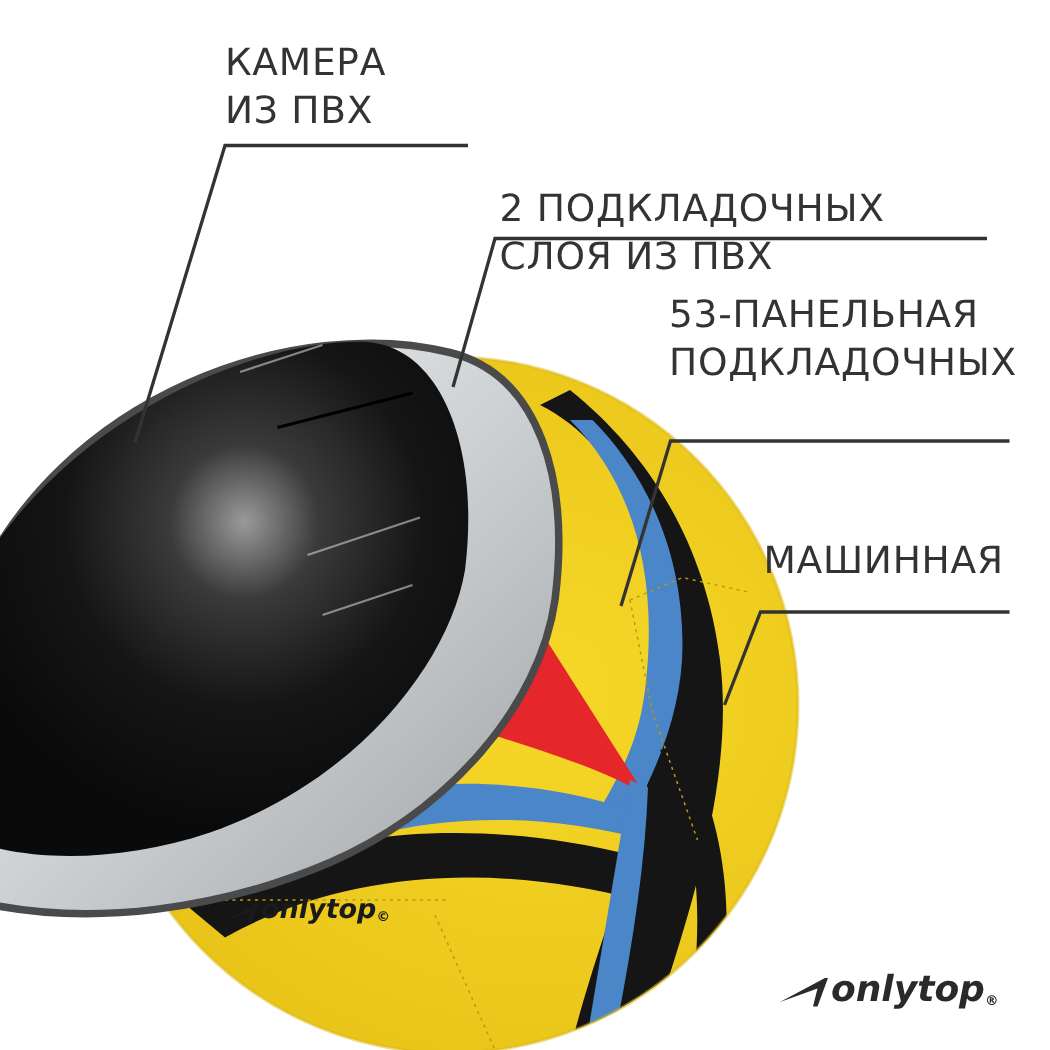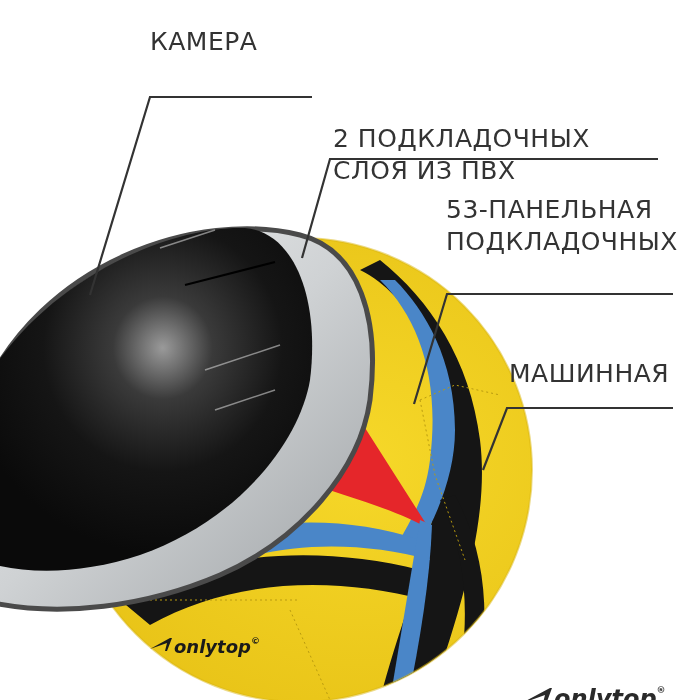--- a/index.html
+++ b/index.html
@@ -1,21 +1,21 @@
 <!DOCTYPE html>
 <html><head>
 <meta charset="utf-8">
 <style>
   html, body { margin:0; padding:0; background:#ffffff; }
   body { width:700px; height:700px; overflow:hidden; position:relative; font-family:"DejaVu Sans","Liberation Sans",sans-serif; }
   .stage { position:absolute; left:0; top:0; width:700px; height:604px; }
   svg.art { position:absolute; left:0; top:0; }
   .label { position:absolute; color:#333333; font-size:25px; line-height:32px; letter-spacing:0.5px; font-weight:500; white-space:nowrap; }
   .label span { display:block; }
-  .brand { position:absolute; display:flex; font-family:"DejaVu Sans", sans-serif; font-weight:bold; font-style:italic;margin-top:40px; }
+  .brand { position:absolute; display:flex; align-items:flex-end; font-family:"DejaVu Sans", sans-serif; font-weight:bold; font-style:italic; }
   .brand .arrow { display:inline-block; }
   .brand .reg { font-size:9px; font-style:normal; vertical-align:top; }
 </style>
 </head>
 <body>
 
 <div class="stage">
 
   <svg class="art" width="700" height="700" viewBox="0 0 700 700">
     <defs>
@@ -77,20 +77,21 @@
     <g stroke="#333333" stroke-width="2.2" fill="none">
       <polyline points="312,97 150,97 90,295"></polyline>
       <polyline points="658,159 330,159 302,258"></polyline>
       <polyline points="673,294 447,294 414,404"></polyline>
       <polyline points="673,408 507,408 483,470"></polyline>
     </g>
   </svg>
 
   <div class="label" style="left:150px; top:26px;">
     <span>КАМЕРА</span>
+    <span>ИЗ ПВХ</span>
   </div>
 
   <div class="label" style="left:333px; top:100px;margin-top:23px;">
     <span>2 ПОДКЛАДОЧНЫХ</span>
     <span>СЛОЯ ИЗ ПВХ</span>
   </div>
 
   <div class="label" style="left:446px; top:194px;">
     <span>53-ПАНЕЛЬНАЯ</span>
     <span>ПОДКЛАДОЧНЫХ</span>

